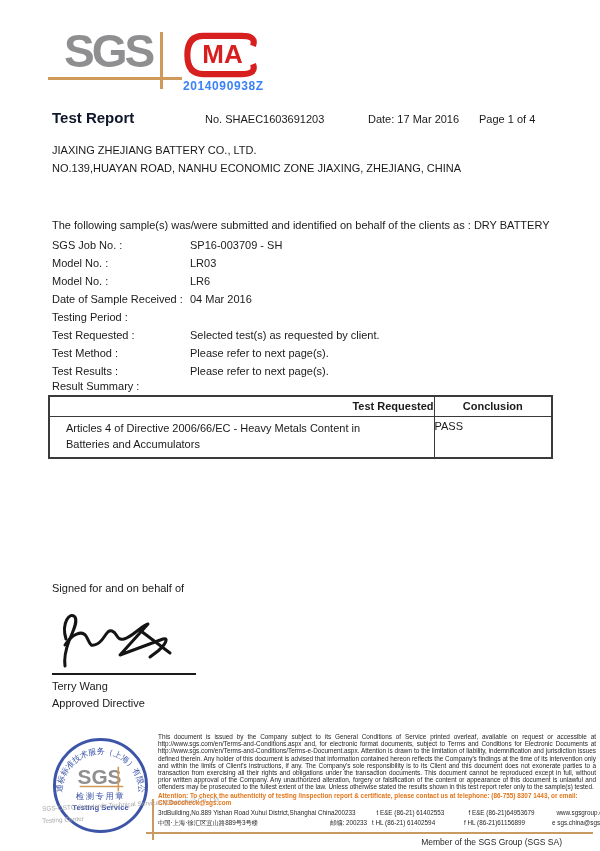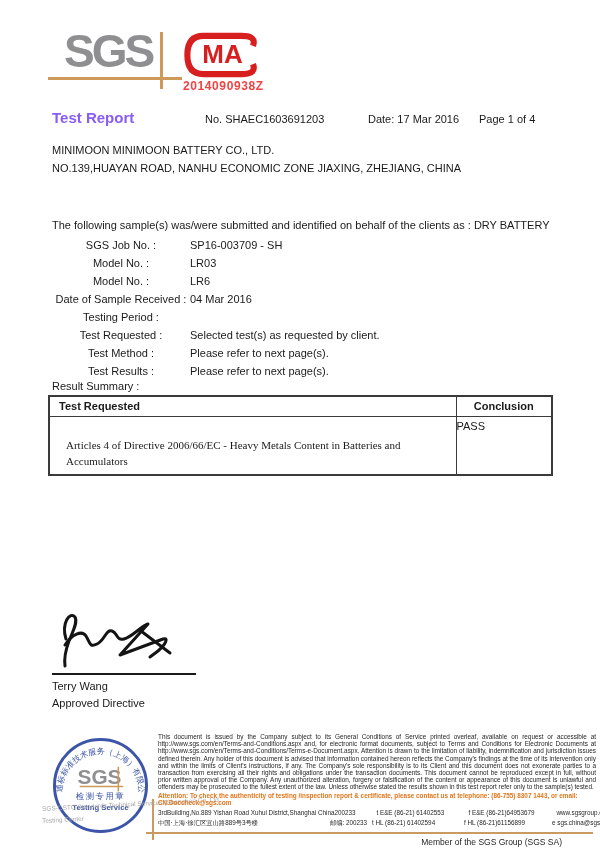--- a/index.html
+++ b/index.html
@@ -7,47 +7,47 @@
   body { font-family:"Liberation Sans","DejaVu Sans",sans-serif; color:#1a1a1a; }
   #page { position:relative; width:600px; height:851px; background:#ffffff; margin:0 auto; overflow:hidden; }
 
   
   .sgs-wordmark { position:absolute; left:64px; top:28px; font-size:46px; font-weight:bold;
                   color:#8f8f91; letter-spacing:-3px; line-height:1; }
   .sgs-hline { position:absolute; left:48px; top:77px; width:134px; height:3px; background:#cf9a59; }
   .sgs-vline { position:absolute; left:160px; top:32px; width:3px; height:57px; background:#cf9a59; }
   .cma-logo { position:absolute; left:182px; top:31px; }
   .cma-number { position:absolute; left:183px; top:79px; font-size:12px; font-weight:bold;
-                color:#ef4444; letter-spacing:0.6px; }
-
-  
-  .t-title { position:absolute; left:52px; top:109px; font-size:15px; font-weight:bold; color:#8b5cf6; }
+                color:#3b82f6; letter-spacing:0.6px; }
+
+  
+  .t-title { position:absolute; left:52px; top:109px; font-size:15px; font-weight:bold; color:#0f172a; }
   .t-no    { position:absolute; left:205px; top:113px; font-size:11px; }
   .t-date  { position:absolute; left:368px; top:113px; font-size:11px; }
   .t-page  { position:absolute; left:479px; top:113px; font-size:11px; }
 
   
   .client { position:absolute; left:52px; top:141px; font-size:11px; line-height:18px; }
 
   
   .intro { position:absolute; left:52px; top:219px; font-size:11px;text-align:center; }
   .details { position:absolute; left:52px; top:237px; width:505px; }
   .detail-row { display:flex; font-size:11px; line-height:16px; margin-bottom:2px; }
-  .detail-row .dl { width:138px; flex:0 0 138px;text-align:center; }
+  .detail-row .dl { width:138px; flex:0 0 138px; }
   .result-summary { position:absolute; left:52px; top:380px; font-size:11px; }
 
   
   .sum-table { position:absolute; left:48px; top:395px; width:505px; border-collapse:collapse;
                font-size:11px; }
   .sum-table th, .sum-table td { border:1px solid #3a3a3a; }
   .sum-table { border:2px solid #3a3a3a; }
   .sum-table th { font-weight:bold; height:20px; }
-  .th-test { text-align:left; padding-left:9px; }
-  .th-conc { width:96px; text-align:center; }
-  .td-test { padding:20px 30px 5px 16px; line-height:16px; vertical-align:top;font-family:Liberation Serif, serif; }
+  .th-test { text-align:right; padding-left:9px; }
+  .th-conc { width:118px; text-align:center; }
+  .td-test { padding:3px 30px 5px 16px; line-height:16px; vertical-align:top; }
   .td-conc { text-align:left; vertical-align:top; padding-top:3px; }
 
   
   .sig-text { position:absolute; left:52px; top:581px; font-size:11px; line-height:15px; }
   .sig-svg  { position:absolute; left:48px; top:603px; }
   .sig-rule { position:absolute; left:52px; top:673px; width:144px; height:2px; background:#1a1a1a; }
   .sig-name { position:absolute; left:52px; top:680px; font-size:11px; }
   .sig-role { position:absolute; left:52px; top:697px; font-size:11px; }
 
   
@@ -87,21 +87,21 @@
     <text x="53" y="42" text-anchor="middle" font-family="Liberation Sans, sans-serif" font-size="34" font-weight="bold" fill="#d81f1f">MA</text>
   </svg>
   <div class="cma-number">2014090938Z</div>
 
   <div class="t-title">Test Report</div>
   <div class="t-no">No. SHAEC1603691203</div>
   <div class="t-date">Date: 17 Mar 2016</div>
   <div class="t-page">Page 1 of 4</div>
 
   <div class="client">
-    <div>MINIMOON MINIMOON BATTERY CO., LTD.</div>
+    <div>JIAXING ZHEJIANG BATTERY CO., LTD.</div>
     <div>NO.139,HUAYAN ROAD, NANHU  ECONOMIC ZONE JIAXING, ZHEJIANG, CHINA</div>
   </div>
 
   <div class="intro">The following sample(s) was/were submitted and identified on behalf of the clients as : DRY BATTERY</div>
 
   <div class="details">
     <div class="detail-row">
       <span class="dl">SGS Job No. :</span>
       <span class="dv">SP16-003709 - SH</span>
     </div>
@@ -145,20 +145,21 @@
     </thead>
     <tbody>
       <tr>
         <td class="td-test">Articles 4 of Directive 2006/66/EC - Heavy Metals Content in Batteries and Accumulators</td>
         <td class="td-conc">PASS</td>
       </tr>
     </tbody>
   </table>
 
   <div class="sig-text">
+    <div>Signed for and on behalf of</div>
   </div>
   <svg class="sig-svg" width="160" height="72" viewBox="0 0 160 72">
     <path d="M 18 36 C 13 20 22 8 27 14 C 30 19 25 28 21 38 C 18 46 16 56 17 63" fill="none" stroke="#141414" stroke-width="3" stroke-linecap="round"></path>
     <path d="M 17 42 C 24 31 34 27 38 33 C 42 39 41 45 49 41 C 57 37 58 26 64 28 C 70 30 68 38 76 36 C 84 34 92 24 100 21 L 72 52 L 115 36 C 121 34 118 41 110 48 L 102 54" fill="none" stroke="#141414" stroke-width="3" stroke-linecap="round" stroke-linejoin="round"></path>
     <path d="M 93 28 L 122 50" fill="none" stroke="#141414" stroke-width="3" stroke-linecap="round"></path>
   </svg>
   <div class="sig-rule"></div>
   <div class="sig-name">Terry Wang</div>
   <div class="sig-role">Approved Directive</div>
 

